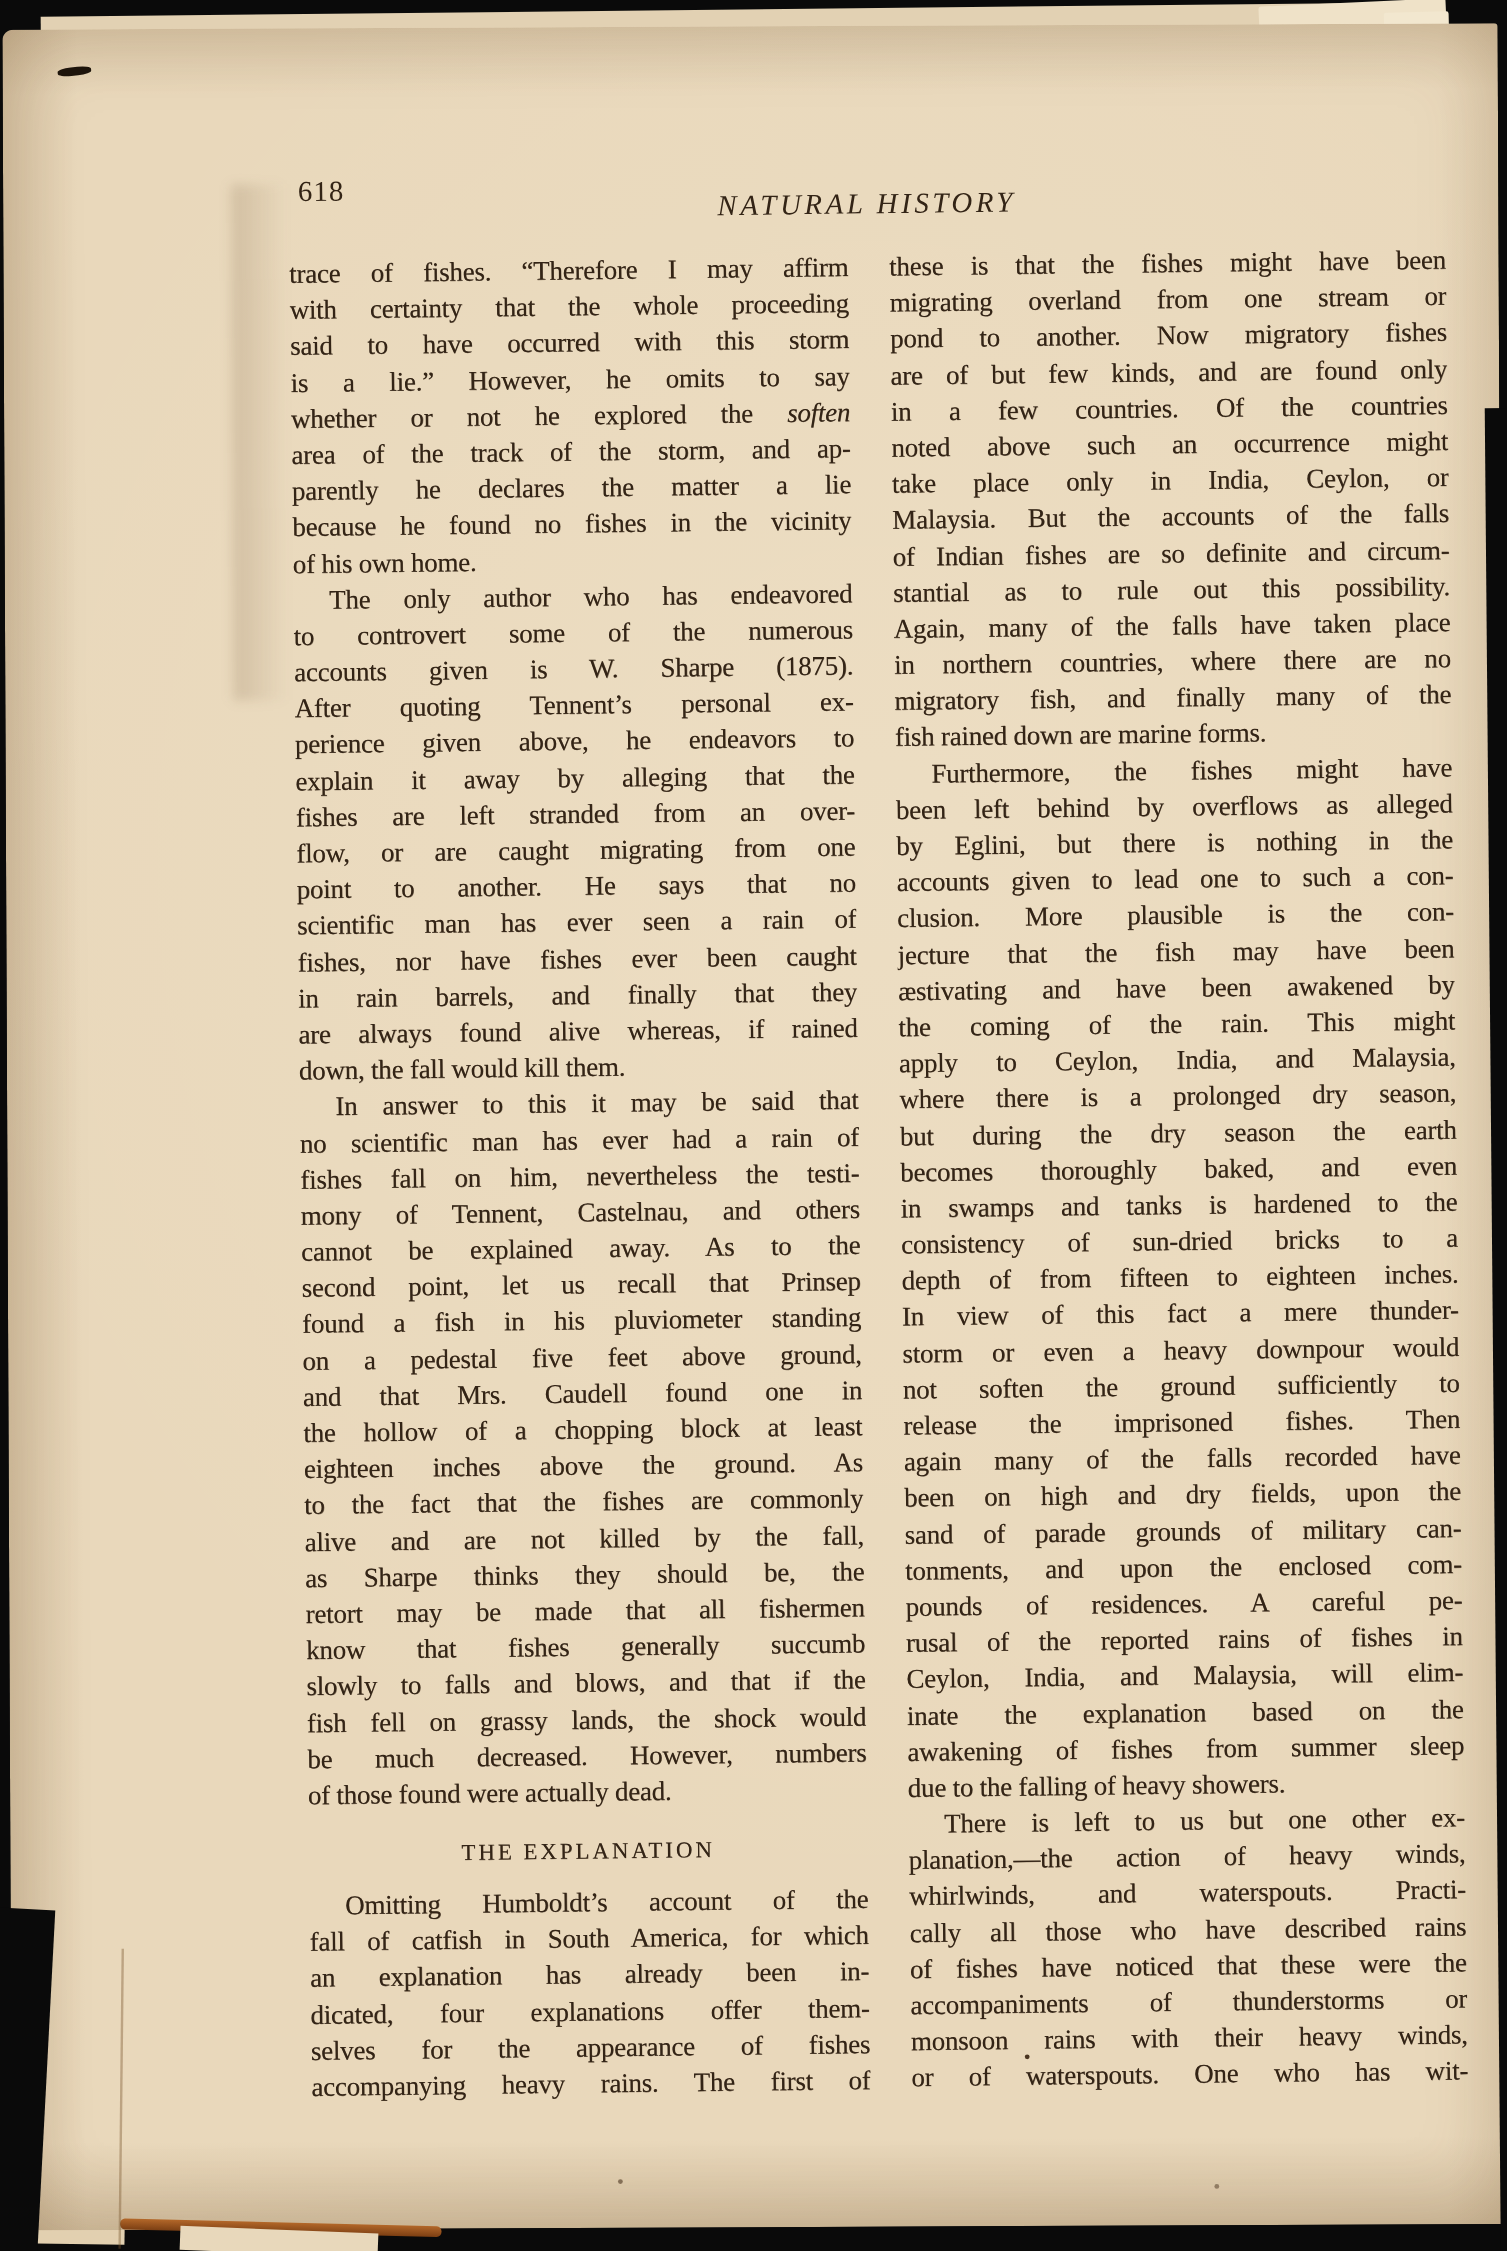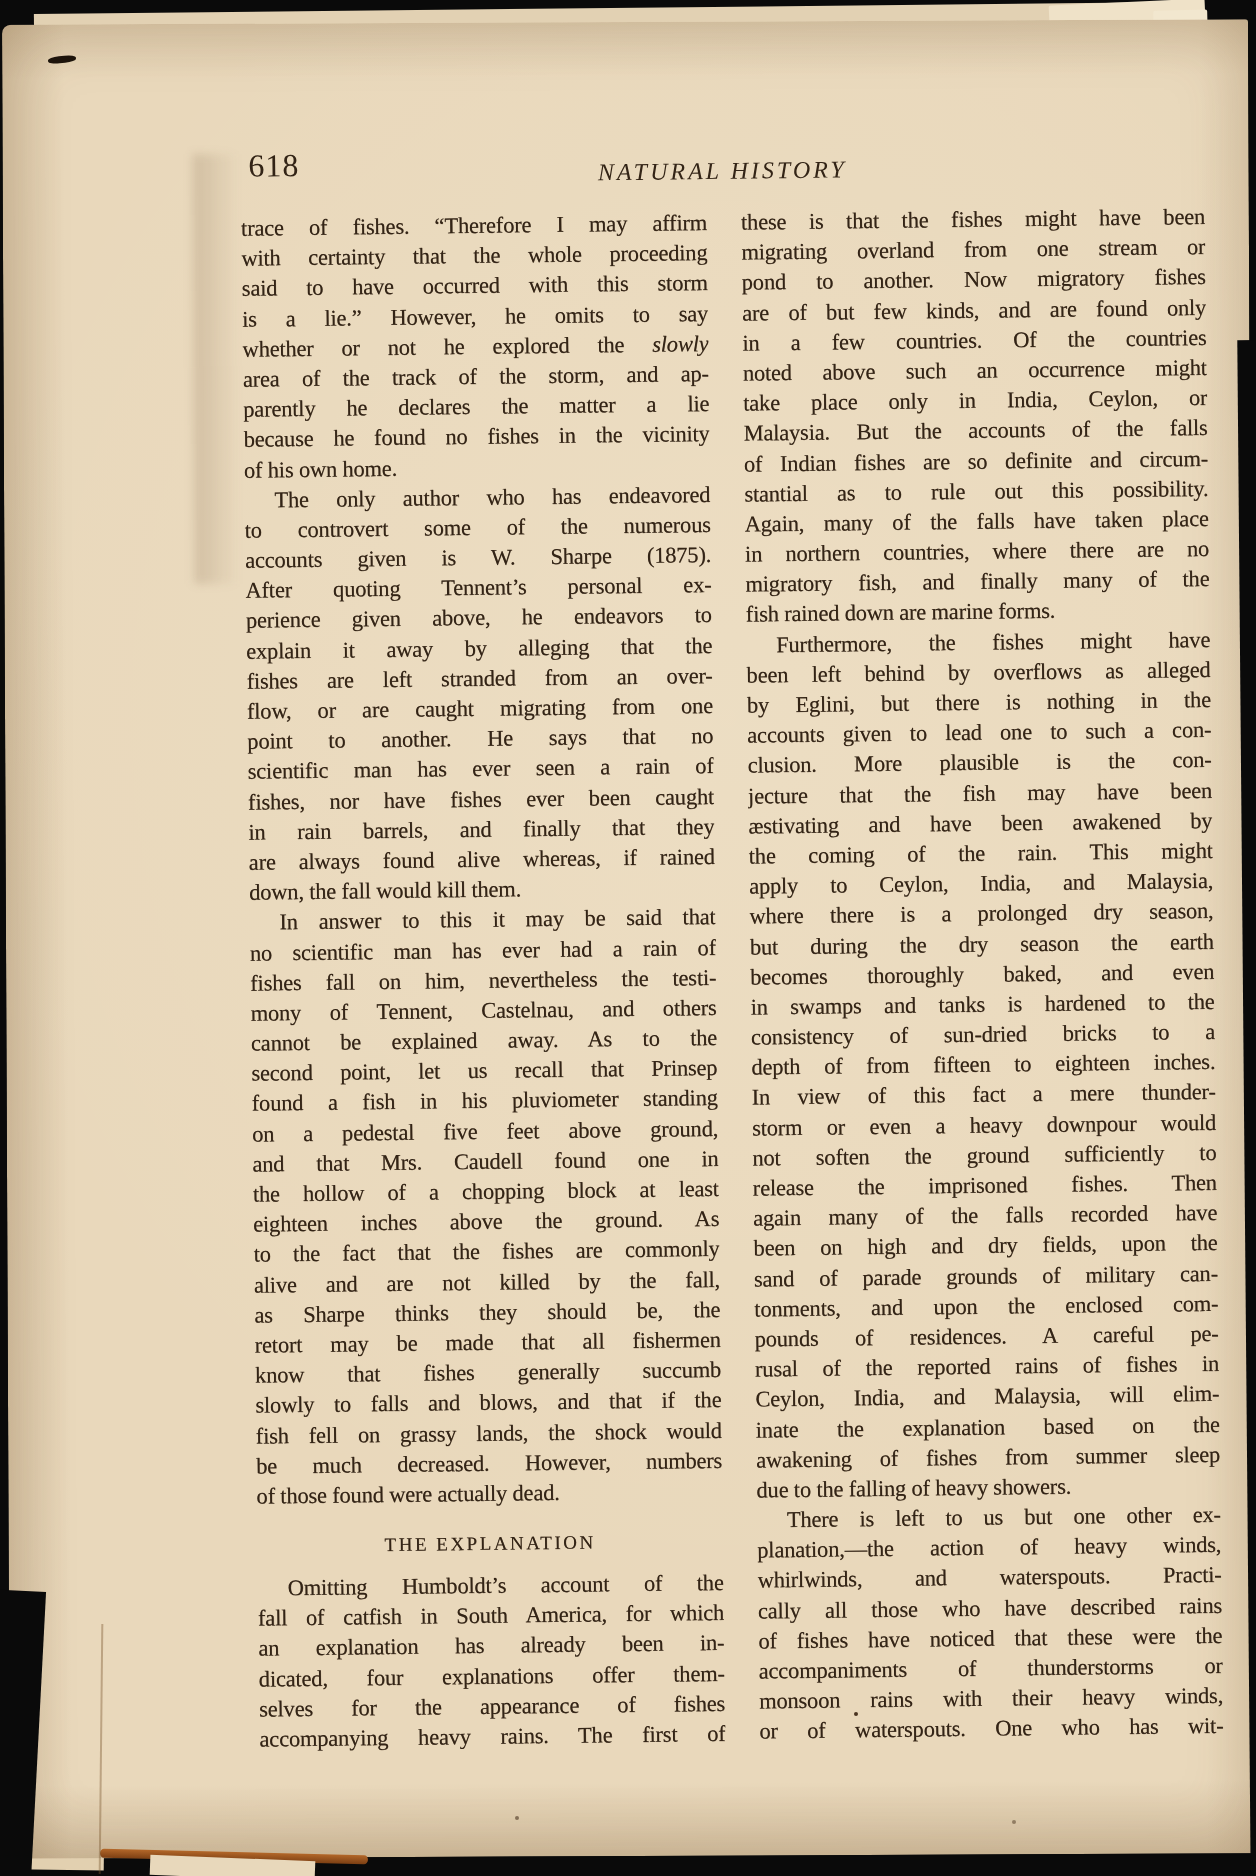--- a/index.html
+++ b/index.html
@@ -41,21 +41,21 @@
   .black-wedge-bl{left:-34px;top:1590px;width:72px;height:310px;background:#0a0a0a;transform:rotate(3deg);z-index:3;}
   .crease-bl{left:100px;top:1624px;width:2px;height:250px;background:rgba(120,85,45,0.40);transform:rotate(0.6deg);z-index:3;}
   .speck-dash{left:48px;top:56px;width:28px;height:7px;background:#1d140b;transform:rotate(-6deg);border-radius:40%;z-index:3;}
   .speck-dot{width:4px;height:4px;border-radius:50%;background:#4a3420;z-index:3;}
   
   .text-area{
     position:absolute;left:238px;top:190px;width:964px;height:1610px;
     transform:rotate(-0.45deg);transform-origin:0 0;
     color:#332416;
   }
-  .page-number{position:absolute;left:8px;top:-66px;font-size:32px;letter-spacing:1px;}
+  .page-number{position:absolute;left:8px;top:-66px;font-size:24px;letter-spacing:1px;}
   .journal-title{position:absolute;left:0;top:-50px;width:100%;text-align:center;
     font-style:italic;font-size:24px;letter-spacing:3px;}
   .col{position:absolute;top:0;width:466px;}
   .col-left{left:0;}
   .col-right{left:500px;width:464px;}
   .line{
     width:100%;height:30.2px;line-height:30.2px;overflow:hidden;
     font-size:22.5px;letter-spacing:-0.2px;
     text-align:justify;text-align-last:justify;
     text-shadow:0.25px 0.25px 0.35px rgba(45,28,12,0.55);
@@ -81,21 +81,21 @@
   <div class="crease-left"></div>
 
   <div class="text-area" style="color: rgb(51, 36, 22);">
     <div class="page-number">618</div>
     <div class="journal-title">NATURAL HISTORY</div>
     <div class="col col-left" id="col-left">
         <div class="line">trace of fishes.  “Therefore I may affirm</div>
         <div class="line">with certainty that the whole proceeding</div>
         <div class="line">said to have occurred with this storm</div>
         <div class="line">is a lie.”   However, he omits to say</div>
-        <div class="line">whether or not he explored the <i>slowly</i></div>
+        <div class="line">whether or not he explored the <i>soften</i></div>
         <div class="line">area of the track of the storm, and ap-</div>
         <div class="line">parently he declares the matter a lie</div>
         <div class="line">because he found no fishes in the vicinity</div>
         <div class="line last">of his own home.</div>
         <div class="line first-indent">The only author who has endeavored</div>
         <div class="line">to controvert some of the numerous</div>
         <div class="line">accounts given is W. Sharpe (1875).</div>
         <div class="line">After quoting Tennent’s personal ex-</div>
         <div class="line">perience given above, he endeavors to</div>
         <div class="line">explain it away by alleging that the</div>

